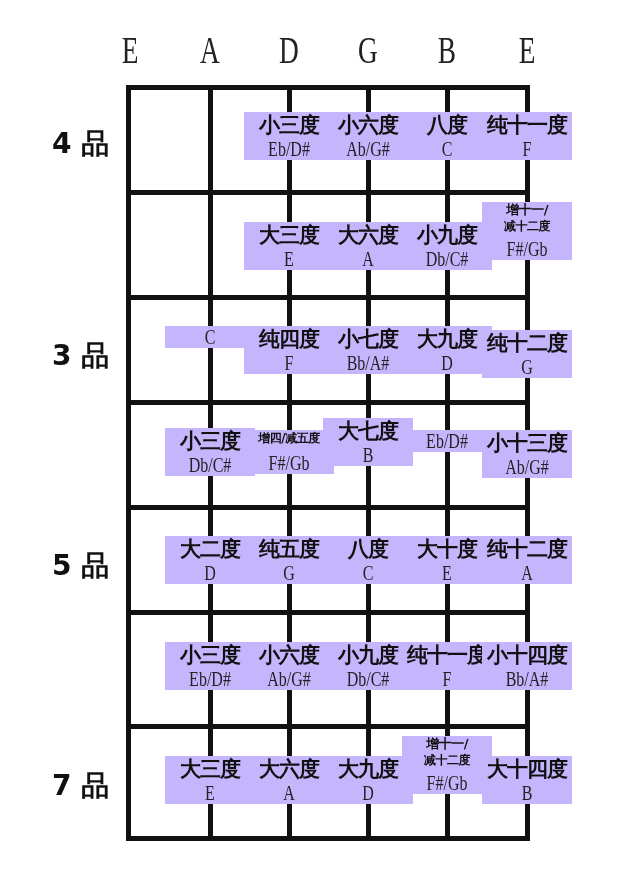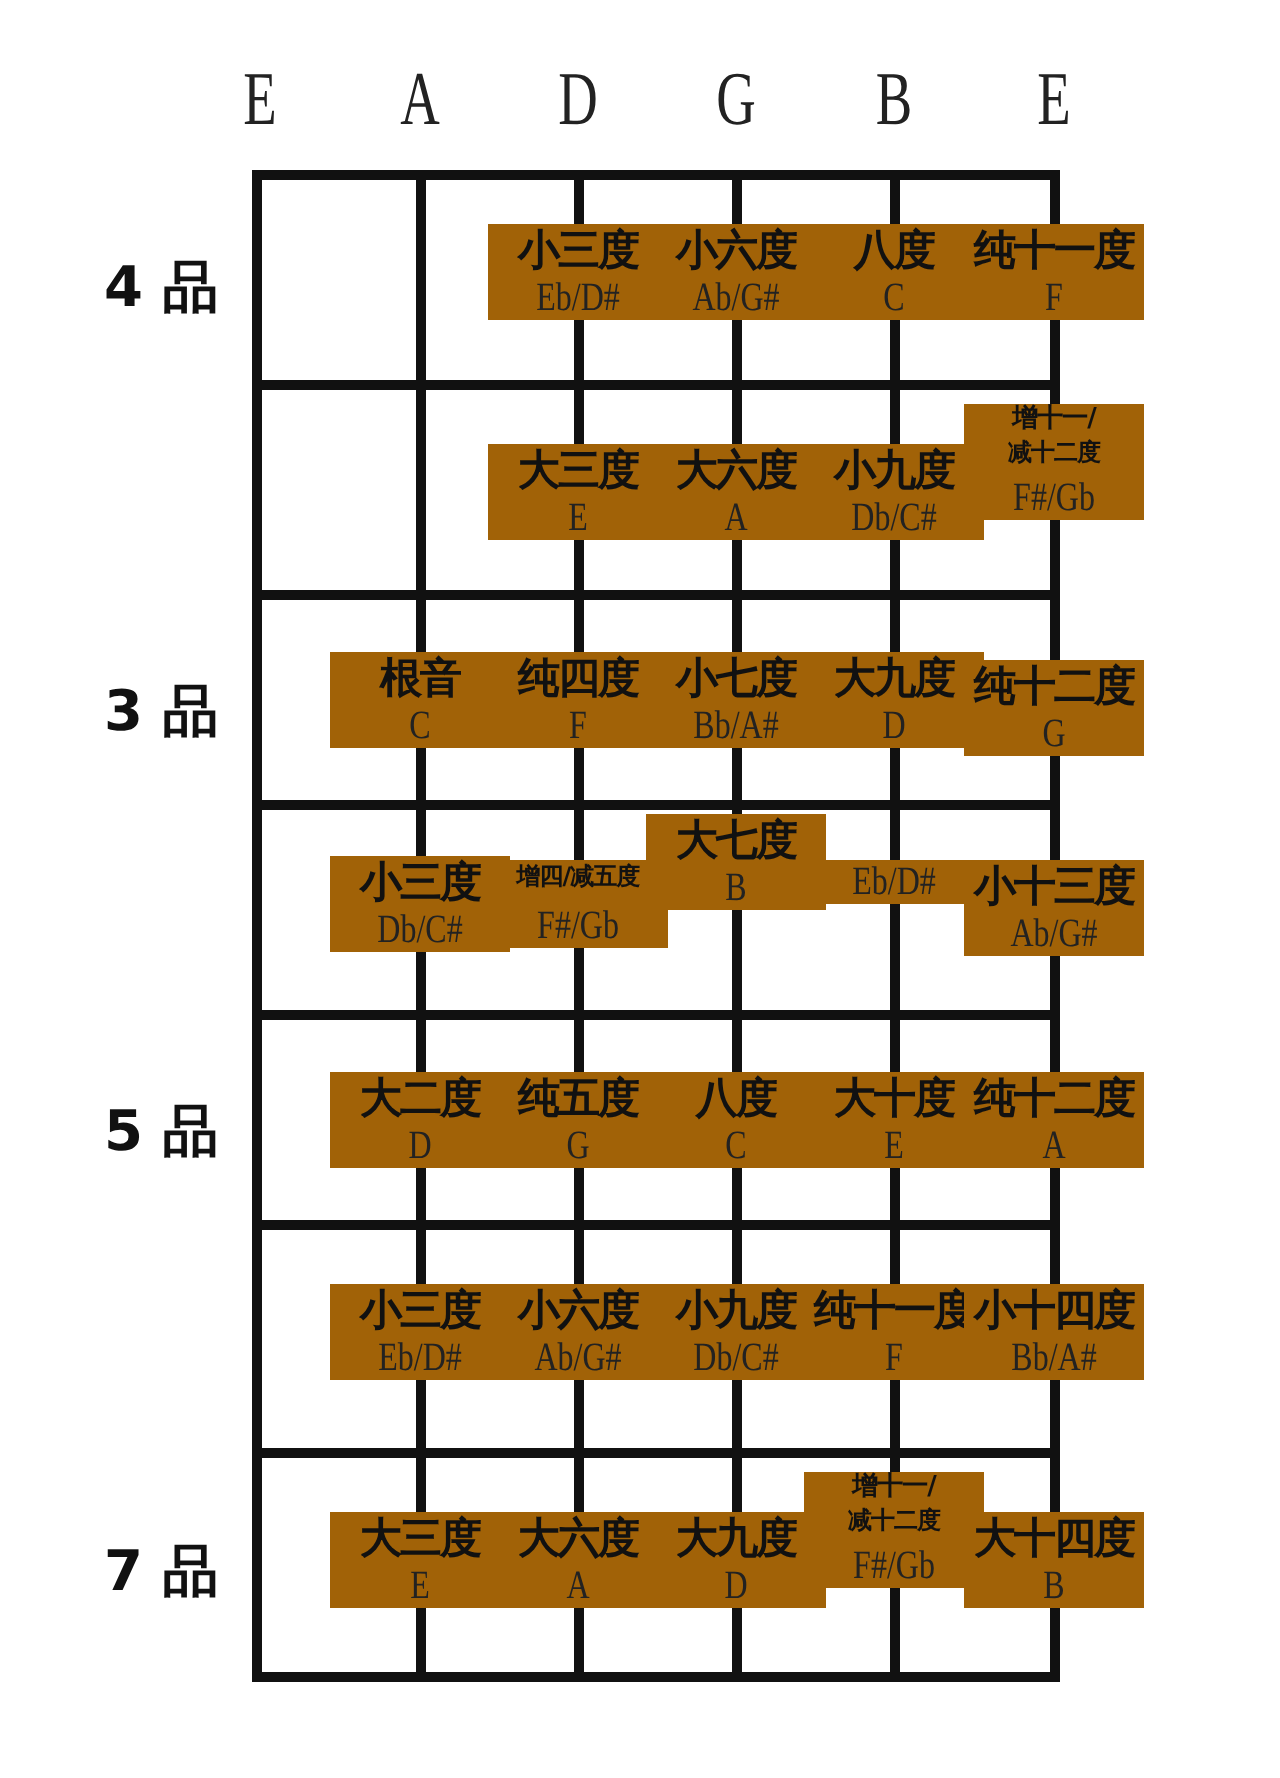--- a/index.html
+++ b/index.html
@@ -5,21 +5,21 @@
   html, body { margin:0; padding:0; background:#ffffff; }
   body { width:640px; height:889px; position:relative; overflow:hidden;
          font-family:"DejaVu Sans","Liberation Sans",sans-serif; color:#111; }
   .string-name { position:absolute; top:28px; width:40px; margin-left:-20px; text-align:center;
                  font-family:"Liberation Serif","DejaVu Serif",serif; font-size:38px; line-height:44px;
                  transform:scaleX(0.72); color:#222; }
   .fret-label { position:absolute; left:52px; width:60px; font-size:28px; font-weight:bold;
                 line-height:32px; color:#111; }
   .hline { position:absolute; left:126px; width:404px; height:5px; background:#111; }
   .vline { position:absolute; width:5px; background:#111; }
-  .cell { position:absolute; width:90px; margin-left:-45px; text-align:center; background:#a16207; }
+  .cell { position:absolute; width:90px; margin-left:-45px; text-align:center; background:#c4b5fd; }
   .interval { display:block; font-weight:bold; font-size:21px; line-height:26px; white-space:nowrap; letter-spacing:-1px; }
   .interval.small { font-size:12px; line-height:16px; letter-spacing:-0.5px; }
   .note { display:block; font-family:"Liberation Serif","DejaVu Serif",serif; font-size:20px; line-height:22px;
           transform:scaleX(0.8); color:#222; white-space:nowrap; }
 </style>
 </head>
 <body>
 
 <div id="diagram">
   <div id="strings-header">
@@ -80,21 +80,20 @@
       <div class="cell" style="left: 447px; top: 222px;">
         <span class="interval">小九度</span>
         <span class="note">Db/C#</span>
       </div>
       <div class="cell" style="left: 527px; top: 202px;">
         <span class="interval small" style="font-size: 13px;">增十一/</span>
         <span class="interval small">减十二度</span>
         <span class="note" style="margin-top: 4px;">F#/Gb</span>
       </div>
       <div class="cell" style="left: 210px; top: 326px;">
-        <span class="interval">根音</span>
         <span class="note">C</span>
       </div>
       <div class="cell" style="left: 289px; top: 326px; text-align: center;">
         <span class="interval">纯四度</span>
         <span class="note">F</span>
       </div>
       <div class="cell" style="left: 368px; top: 326px;">
         <span class="interval">小七度</span>
         <span class="note">Bb/A#</span>
       </div>
@@ -107,21 +106,21 @@
         <span class="note">G</span>
       </div>
       <div class="cell" style="left: 210px; top: 428px;">
         <span class="interval">小三度</span>
         <span class="note">Db/C#</span>
       </div>
       <div class="cell" style="left: 289px; top: 430px;">
         <span class="interval small" style="margin-bottom: 6px;">增四/减五度</span>
         <span class="note">F#/Gb</span>
       </div>
-      <div class="cell" style="left: 368px; top: 407px;">
+      <div class="cell" style="left: 368px; top: 418px;">
         <span class="interval">大七度</span>
         <span class="note">B</span>
       </div>
       <div class="cell" style="left: 447px; top: 430px;">
         <span class="note">Eb/D#</span>
       </div>
       <div class="cell" style="left: 527px; top: 430px;">
         <span class="interval">小十三度</span>
         <span class="note">Ab/G#</span>
       </div>

